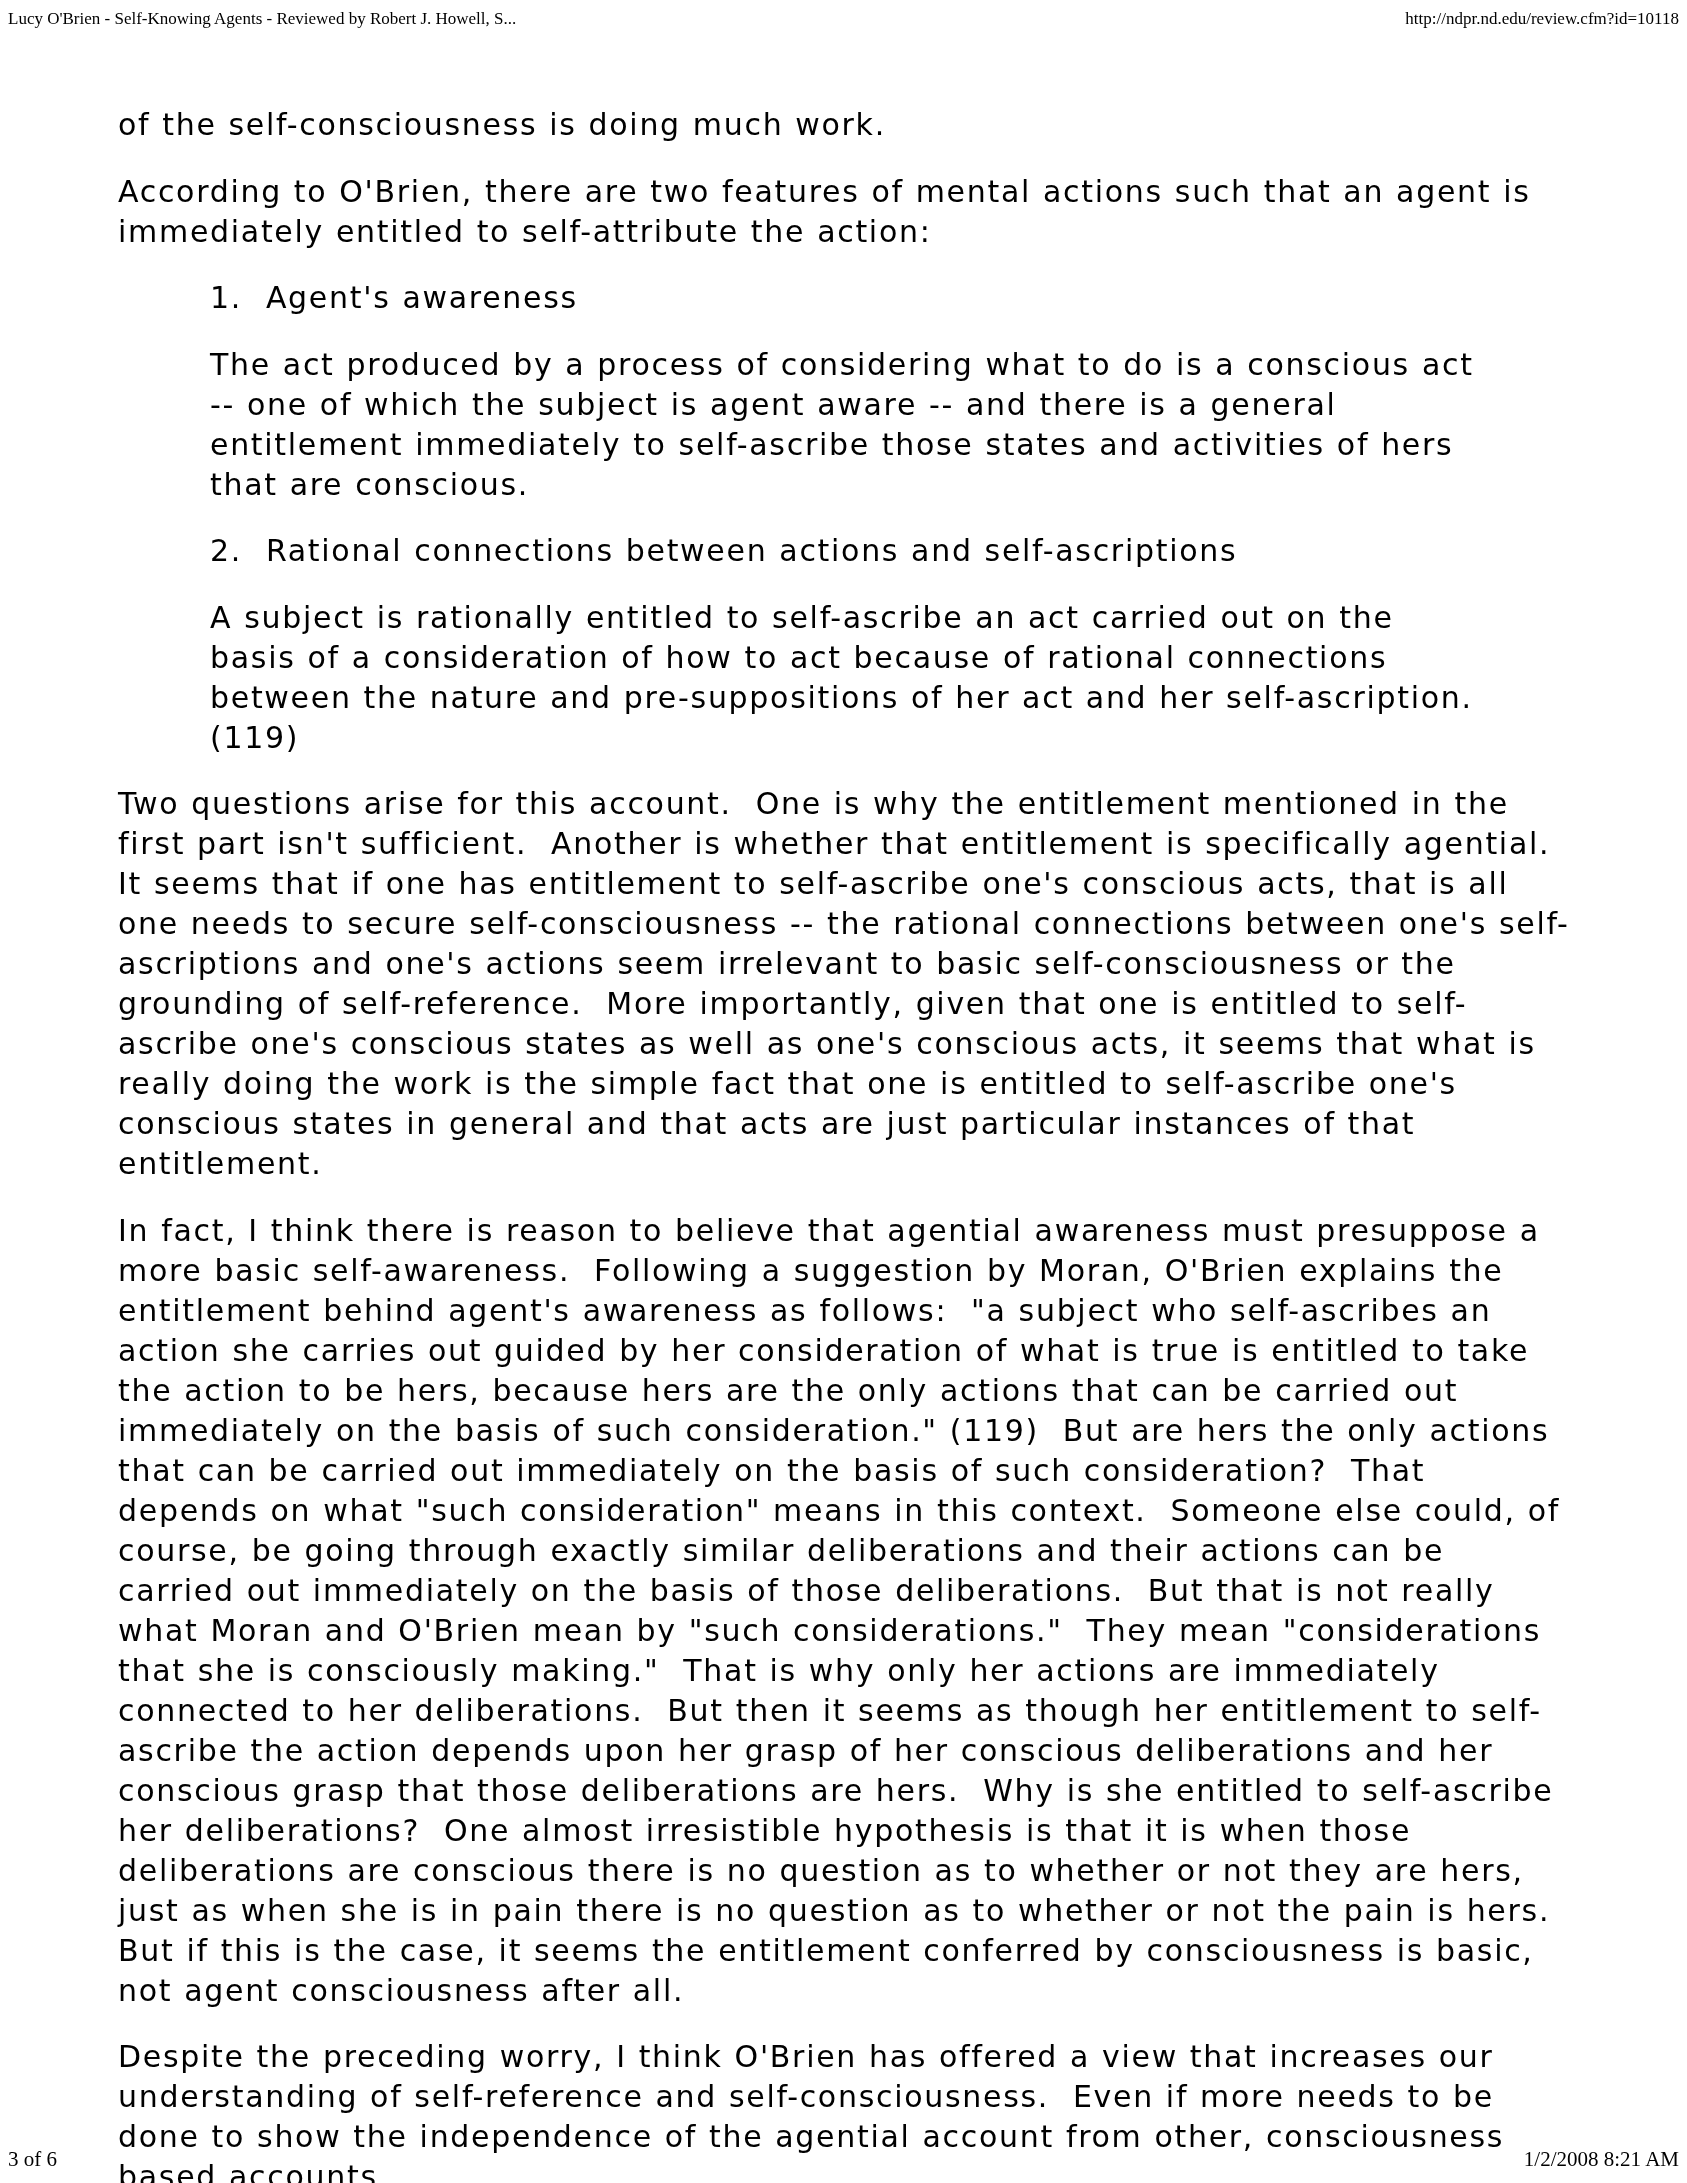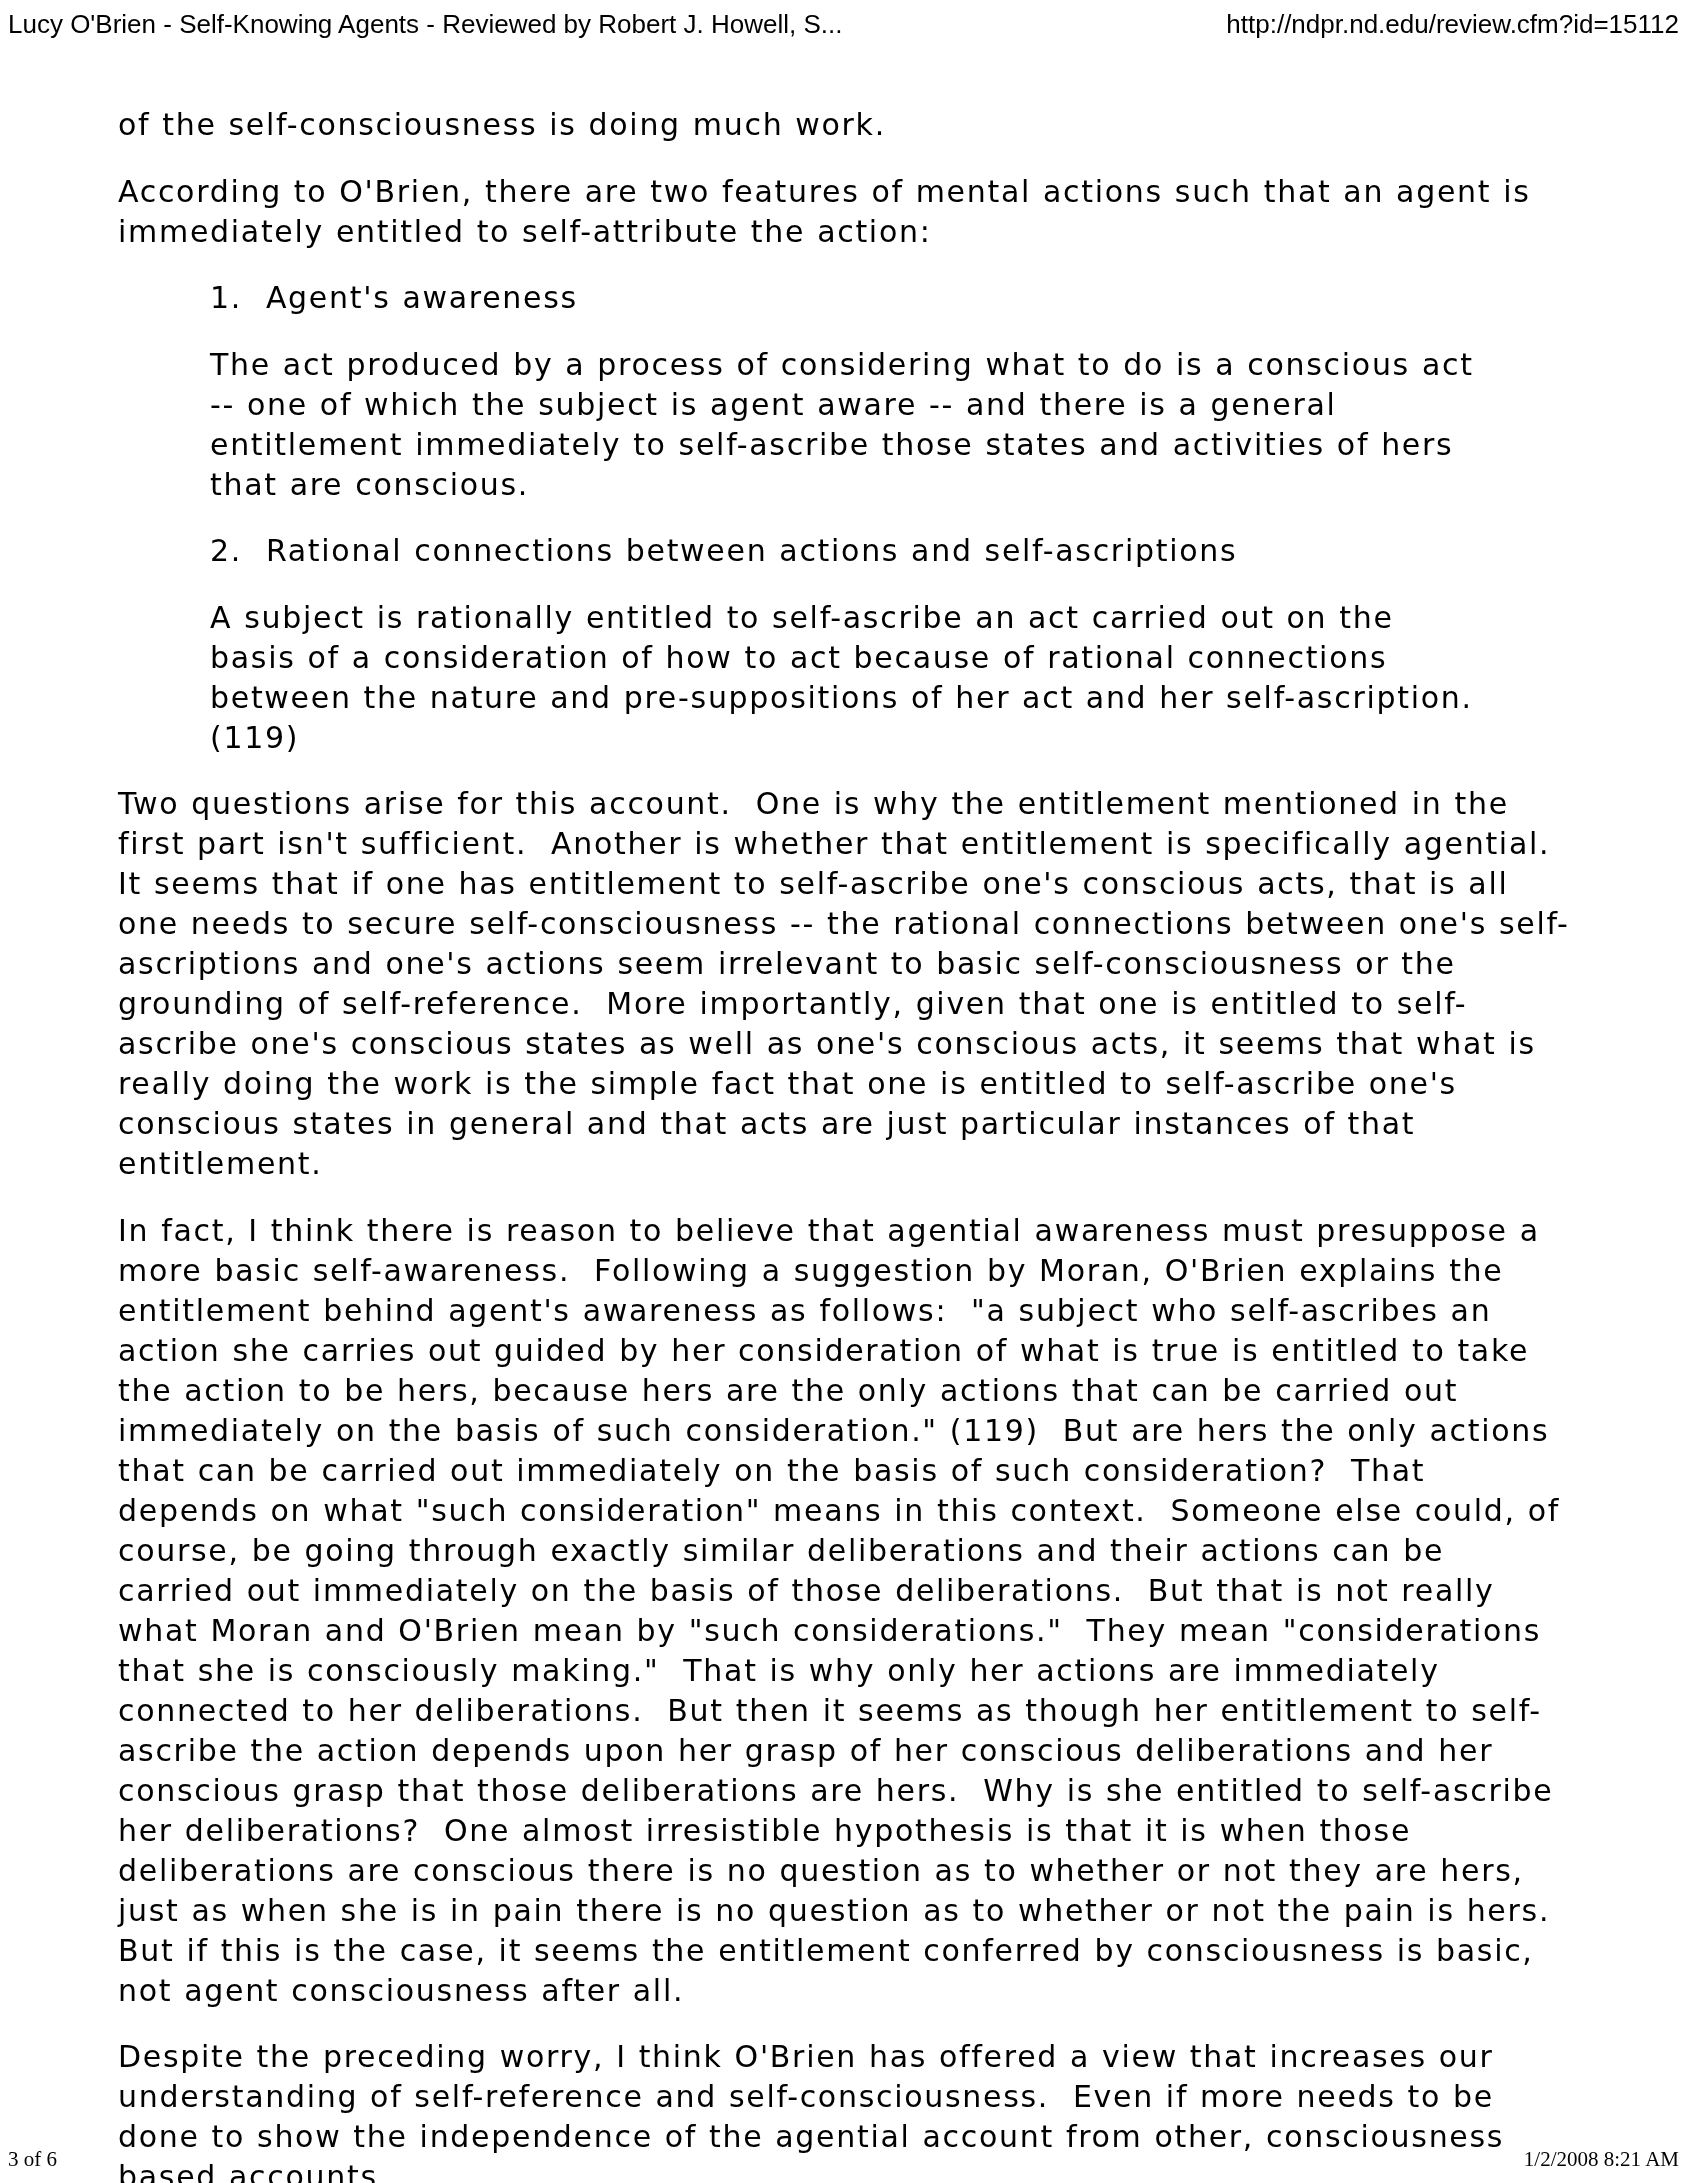--- a/index.html
+++ b/index.html
@@ -13,22 +13,22 @@
     overflow: hidden;
   }
   .print-header {
     position: absolute;
     top: 9.3px;
     left: 8px;
     right: 8px;
     display: flex;
     justify-content: space-between;
     align-items: baseline;
-    font-family: Liberation Sans, sans-serif;
-    font-size: 26px;
+    font-family: Liberation Serif, serif;
+    font-size: 17px;
     white-space: nowrap;
   }
   .print-footer {
     position: absolute;
     bottom: 10.6px;
     left: 8px;
     right: 8px;
     display: flex;
     justify-content: space-between;
     align-items: flex-start;
@@ -52,21 +52,21 @@
   .run { }
   .em { }
 </style>
 </head>
 <body>
 
 <div class="page">
 
   <div class="print-header">
     <span>Lucy O'Brien - Self-Knowing Agents - Reviewed by Robert J. Howell, S...</span>
-    <span>http://ndpr.nd.edu/review.cfm?id=15112</span>
+    <span>http://ndpr.nd.edu/review.cfm?id=10118</span>
   </div>
 
   <div class="content">
       <p class="para"><span class="run">of the self-consciousness is doing much work.</span></p>
       <p class="para"><span class="run">According to O'Brien, there are two features of mental actions such that an agent is immediately entitled to self-attribute the action:</span></p>
       <p class="para indented"><span class="run">1.&nbsp; Agent's awareness</span></p>
       <p class="para indented"><span class="run">The act produced by a process of considering what to do is a conscious act -- one of which the subject is agent aware -- and there is a general entitlement immediately to self-ascribe those states and activities of hers that are conscious.</span></p>
       <p class="para indented"><span class="run">2.&nbsp; Rational connections between actions and self-ascriptions</span></p>
       <p class="para indented"><span class="run">A subject is rationally entitled to self-ascribe an act carried out on the basis of a consideration of how to act because of rational connections between the nature and pre-suppositions of her act and her self-ascription. (119)</span></p>
       <p class="para"><span class="run">Two questions arise for this account.&nbsp; One is why the entitlement mentioned in the first part isn't sufficient.&nbsp; Another is whether that entitlement is specifically agential.&nbsp; It seems that if one has entitlement to self-ascribe one's conscious acts, that is all one needs to secure self-consciousness -- the rational connections between one's self-ascriptions and one's actions seem irrelevant to basic self-consciousness or the grounding of self-reference.&nbsp; More importantly, given that one is entitled to self-ascribe one's conscious </span><span class="run em">states</span><span class="run"> as well as one's conscious acts, it seems that what is really doing the work is the simple fact that one is entitled to self-ascribe one's conscious states in general and that acts are just particular instances of that entitlement.</span></p>

